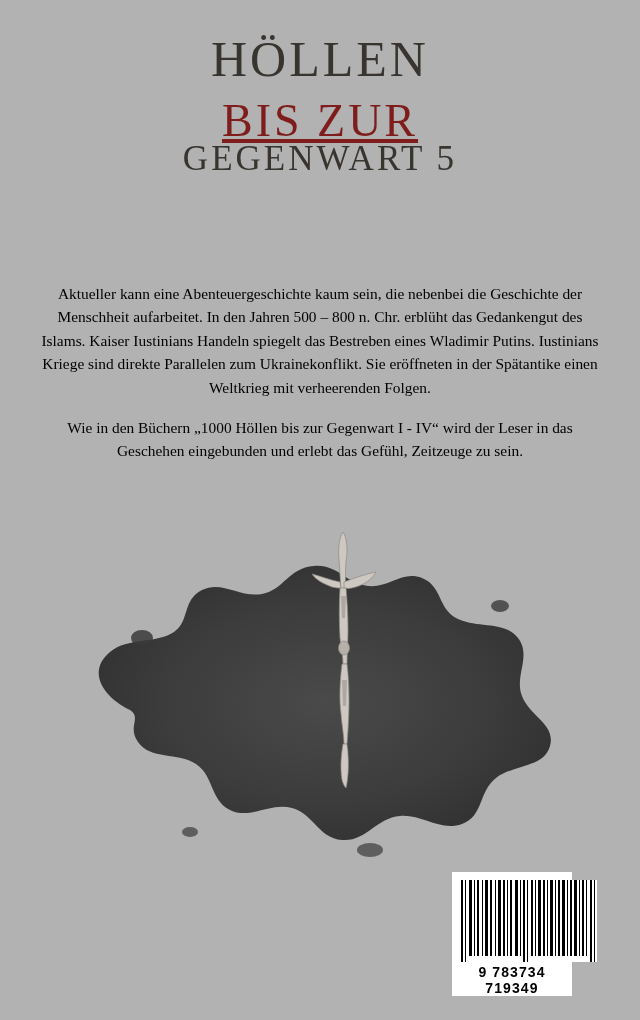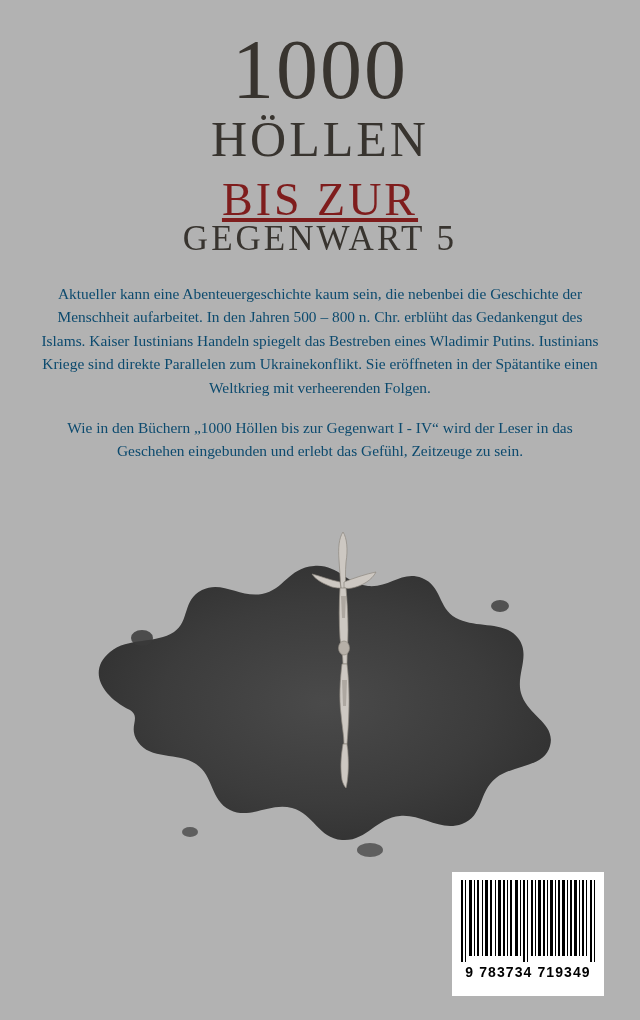--- a/index.html
+++ b/index.html
@@ -60,21 +60,21 @@
     display: block;
     color: #38342f;
   }
 
   
   .blurb {
     position: absolute;
     top: 282px;
     left: 40px;
     width: 560px;
-    color: #0c4a6e;
+    color: #000000;
     font-size: 15.4px;
     line-height: 1.52;
     text-align: center;
   }
   .blurb p {
     margin: 0 0 17px 0;
   }
   .blurb p:last-child {
     margin-bottom: 16px;
   }
@@ -97,21 +97,21 @@
     top: 10px;
     width: 70px;
     height: 260px;
   }
 
   
   .barcode-box {
     position: absolute;
     left: 452px;
     top: 872px;
-    width: 152px;
+    width: 120px;
     height: 124px;
     background: #ffffff;
     box-sizing: border-box;
     padding: 8px 7px 2px 7px;
   }
   .bars {
     width: 138px;
     height: 82px;
     display: block;
   }
@@ -124,21 +124,20 @@
     color: #000;
     font-weight: 700;
   }
 </style>
 </head>
 <body>
 
 <div class="cover">
 
   <div class="title-block">
-    <span class="title-line1">1000</span>
     <span class="title-line2">HÖLLEN</span>
     <span class="title-line3">BIS ZUR</span>
     <span class="title-line4">GEGENWART 5</span>
   </div>
 
   <div class="blurb">
     <p>Aktueller kann eine Abenteuergeschichte kaum sein, die nebenbei die Geschichte der Menschheit aufarbeitet. In den Jahren 500 – 800 n. Chr. erblüht das Gedankengut des Islams. Kaiser Iustinians Handeln spiegelt das Bestreben eines Wladimir Putins. Iustinians Kriege sind direkte Parallelen zum Ukrainekonflikt. Sie eröffneten in der Spätantike einen Weltkrieg mit verheerenden Folgen.</p>
     <p>Wie in den Büchern „1000 Höllen bis zur Gegenwart I - IV“ wird der Leser in das Geschehen eingebunden und erlebt das Gefühl, Zeitzeuge zu sein.</p>
   </div>
 

